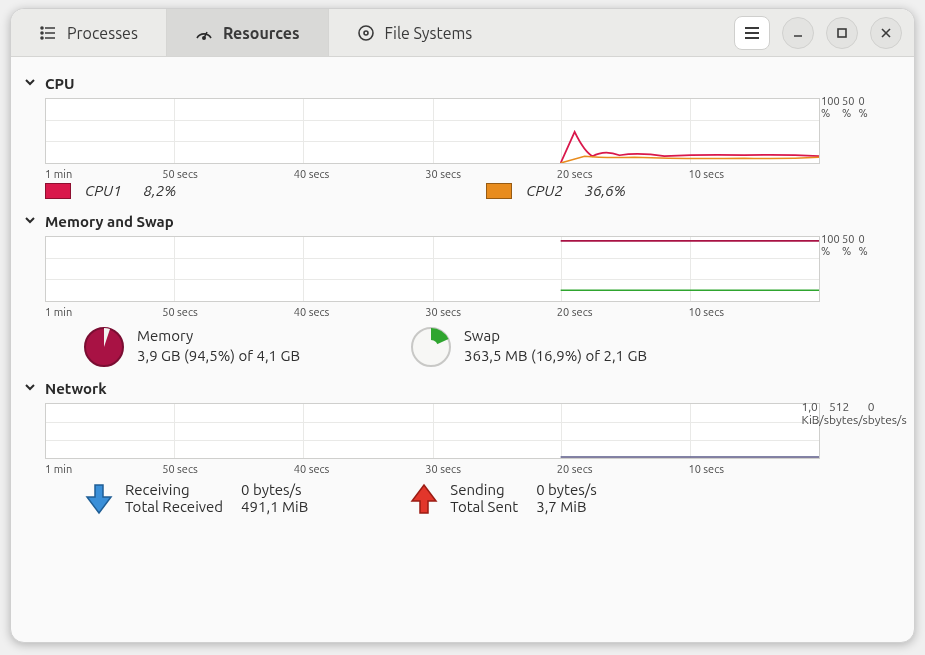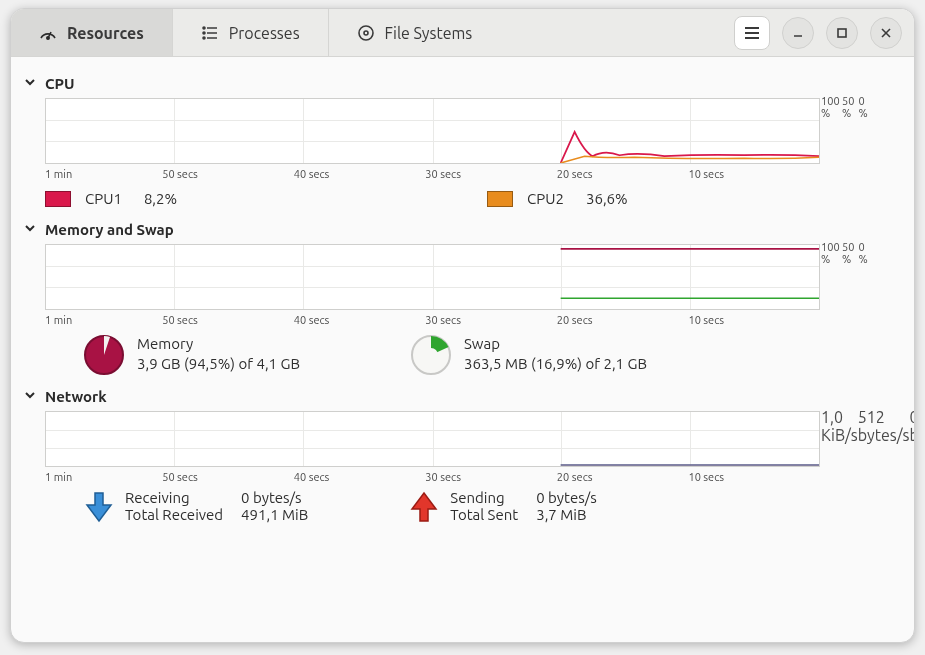--- a/index.html
+++ b/index.html
@@ -18,25 +18,25 @@
   .win-btn { width: 32px; height: 32px; border-radius: 50%; background: #e3e3e1; display: flex; align-items: center; justify-content: center; cursor: pointer; border: 1px solid #d0d0ce; }
   .win-btn svg { width: 12px; height: 12px; }
   .content { padding: 10px 18px 8px 12px; height: calc(100% - 48px); overflow: hidden; }
   .sec-head { display: flex; align-items: center; gap: 8px; font-size: 15px; font-weight: 700; color: #2a2a2a; margin: 8px 0 4px 0; }
   .sec-head .chev svg { width: 14px; height: 14px; }
   .chart-wrap { position: relative; margin: 6px 0 2px 22px; }
   .chart { position: relative; height: 66px; border: 1px solid #cfcfcd; background: #fff; width: 775px; }
   .chart .hline { position: absolute; left:0; right:0; border-top:1px solid #e9e9e7; }
   .chart .vline { position: absolute; top:0; bottom:0; border-left:1px solid #e9e9e7; }
   .ylabels { position: absolute; right: -52px; top: -4px; width: 50px; font-size: 11px; color: #4b4b4b; display:flex; flex-direction:row; justify-content:space-between; height: 74px; text-align: left; }
-  .ylabels.net { right: -68px; width: 66px; height: 64px; font-size: 16px; }
+  .ylabels.net { right: -68px; width: 66px; height: 64px; font-size: 12px; justify-content: center; }
   .xticks { display:flex; width: 775px; margin-top: 4px; font-size: 11px; color: #4b4b4b; }
   .xticks span { flex: 1; }
   .xticks span:first-child { flex: 0 0 auto; margin-right: 90px; }
-  .legend-row { display:flex; gap: 60px; margin: 10px 0 14px 22px; align-items:center; font-size:15px; }
+  .legend-row { display:flex; gap: 60px; margin: 2px 0 14px 22px; align-items:center; font-size:15px;font-style:italic; }
   .legend-item { display:flex; align-items:center; gap: 14px; }
   .swatch { width: 26px; height: 16px; border: 1px solid rgba(0,0,0,0.35); }
   .cpu1-sw { background: #d9184b; }
   .cpu2-sw { background: #e88c1e; }
   .mem-row { display:flex; gap: 40px; margin: 8px 0 12px 60px; }
   .mem-block { display:flex; gap: 12px; align-items:flex-start; }
   .pie { width: 42px; height: 42px; }
   .mem-text { font-size: 15px; line-height: 1.35; }
   .mem-text .mt-title { font-weight: 400; }
   .net-row { display:flex; gap: 100px; margin: 6px 0 0 60px; }
@@ -46,43 +46,43 @@
   .chart svg.plot { position:absolute; inset:0; width:100%; height:100%; }
   .chart.net-chart { height: 56px; }
 </style>
 </head>
 <body>
 
 <div class="window">
 
   <div class="titlebar">
     <div class="tabs">
-      <div class="tab active">
-        <span class="t-icon">
-          <svg viewBox="0 0 18 18" fill="none" stroke="#2a2a2a" stroke-width="1.6">
-              <path d="M2 14 A8 8 0 0 1 16 14"></path>
-              <line x1="9" y1="14" x2="12" y2="8"></line>
-              <circle cx="9" cy="14" r="1.2" fill="#2a2a2a"></circle>
-            </svg>
-        </span>
-        <span>Resources</span>
-      </div>
       <div class="tab">
         <span class="t-icon">
           <svg viewBox="0 0 18 18" fill="none" stroke="#3a3a3a" stroke-width="1.6">
               <circle cx="3" cy="4" r="1" fill="#3a3a3a"></circle>
               <line x1="6" y1="4" x2="16" y2="4"></line>
               <circle cx="3" cy="9" r="1" fill="#3a3a3a"></circle>
               <line x1="6" y1="9" x2="16" y2="9"></line>
               <circle cx="3" cy="14" r="1" fill="#3a3a3a"></circle>
               <line x1="6" y1="14" x2="16" y2="14"></line>
             </svg>
         </span>
         <span>Processes</span>
       </div>
+      <div class="tab active">
+        <span class="t-icon">
+          <svg viewBox="0 0 18 18" fill="none" stroke="#2a2a2a" stroke-width="1.6">
+              <path d="M2 14 A8 8 0 0 1 16 14"></path>
+              <line x1="9" y1="14" x2="12" y2="8"></line>
+              <circle cx="9" cy="14" r="1.2" fill="#2a2a2a"></circle>
+            </svg>
+        </span>
+        <span>Resources</span>
+      </div>
       <div class="tab">
         <span class="t-icon">
           <svg viewBox="0 0 18 18" fill="none" stroke="#3a3a3a" stroke-width="1.6">
               <circle cx="9" cy="9" r="7"></circle>
               <circle cx="9" cy="9" r="2"></circle>
             </svg>
         </span>
         <span>File Systems</span>
       </div>
     </div>

